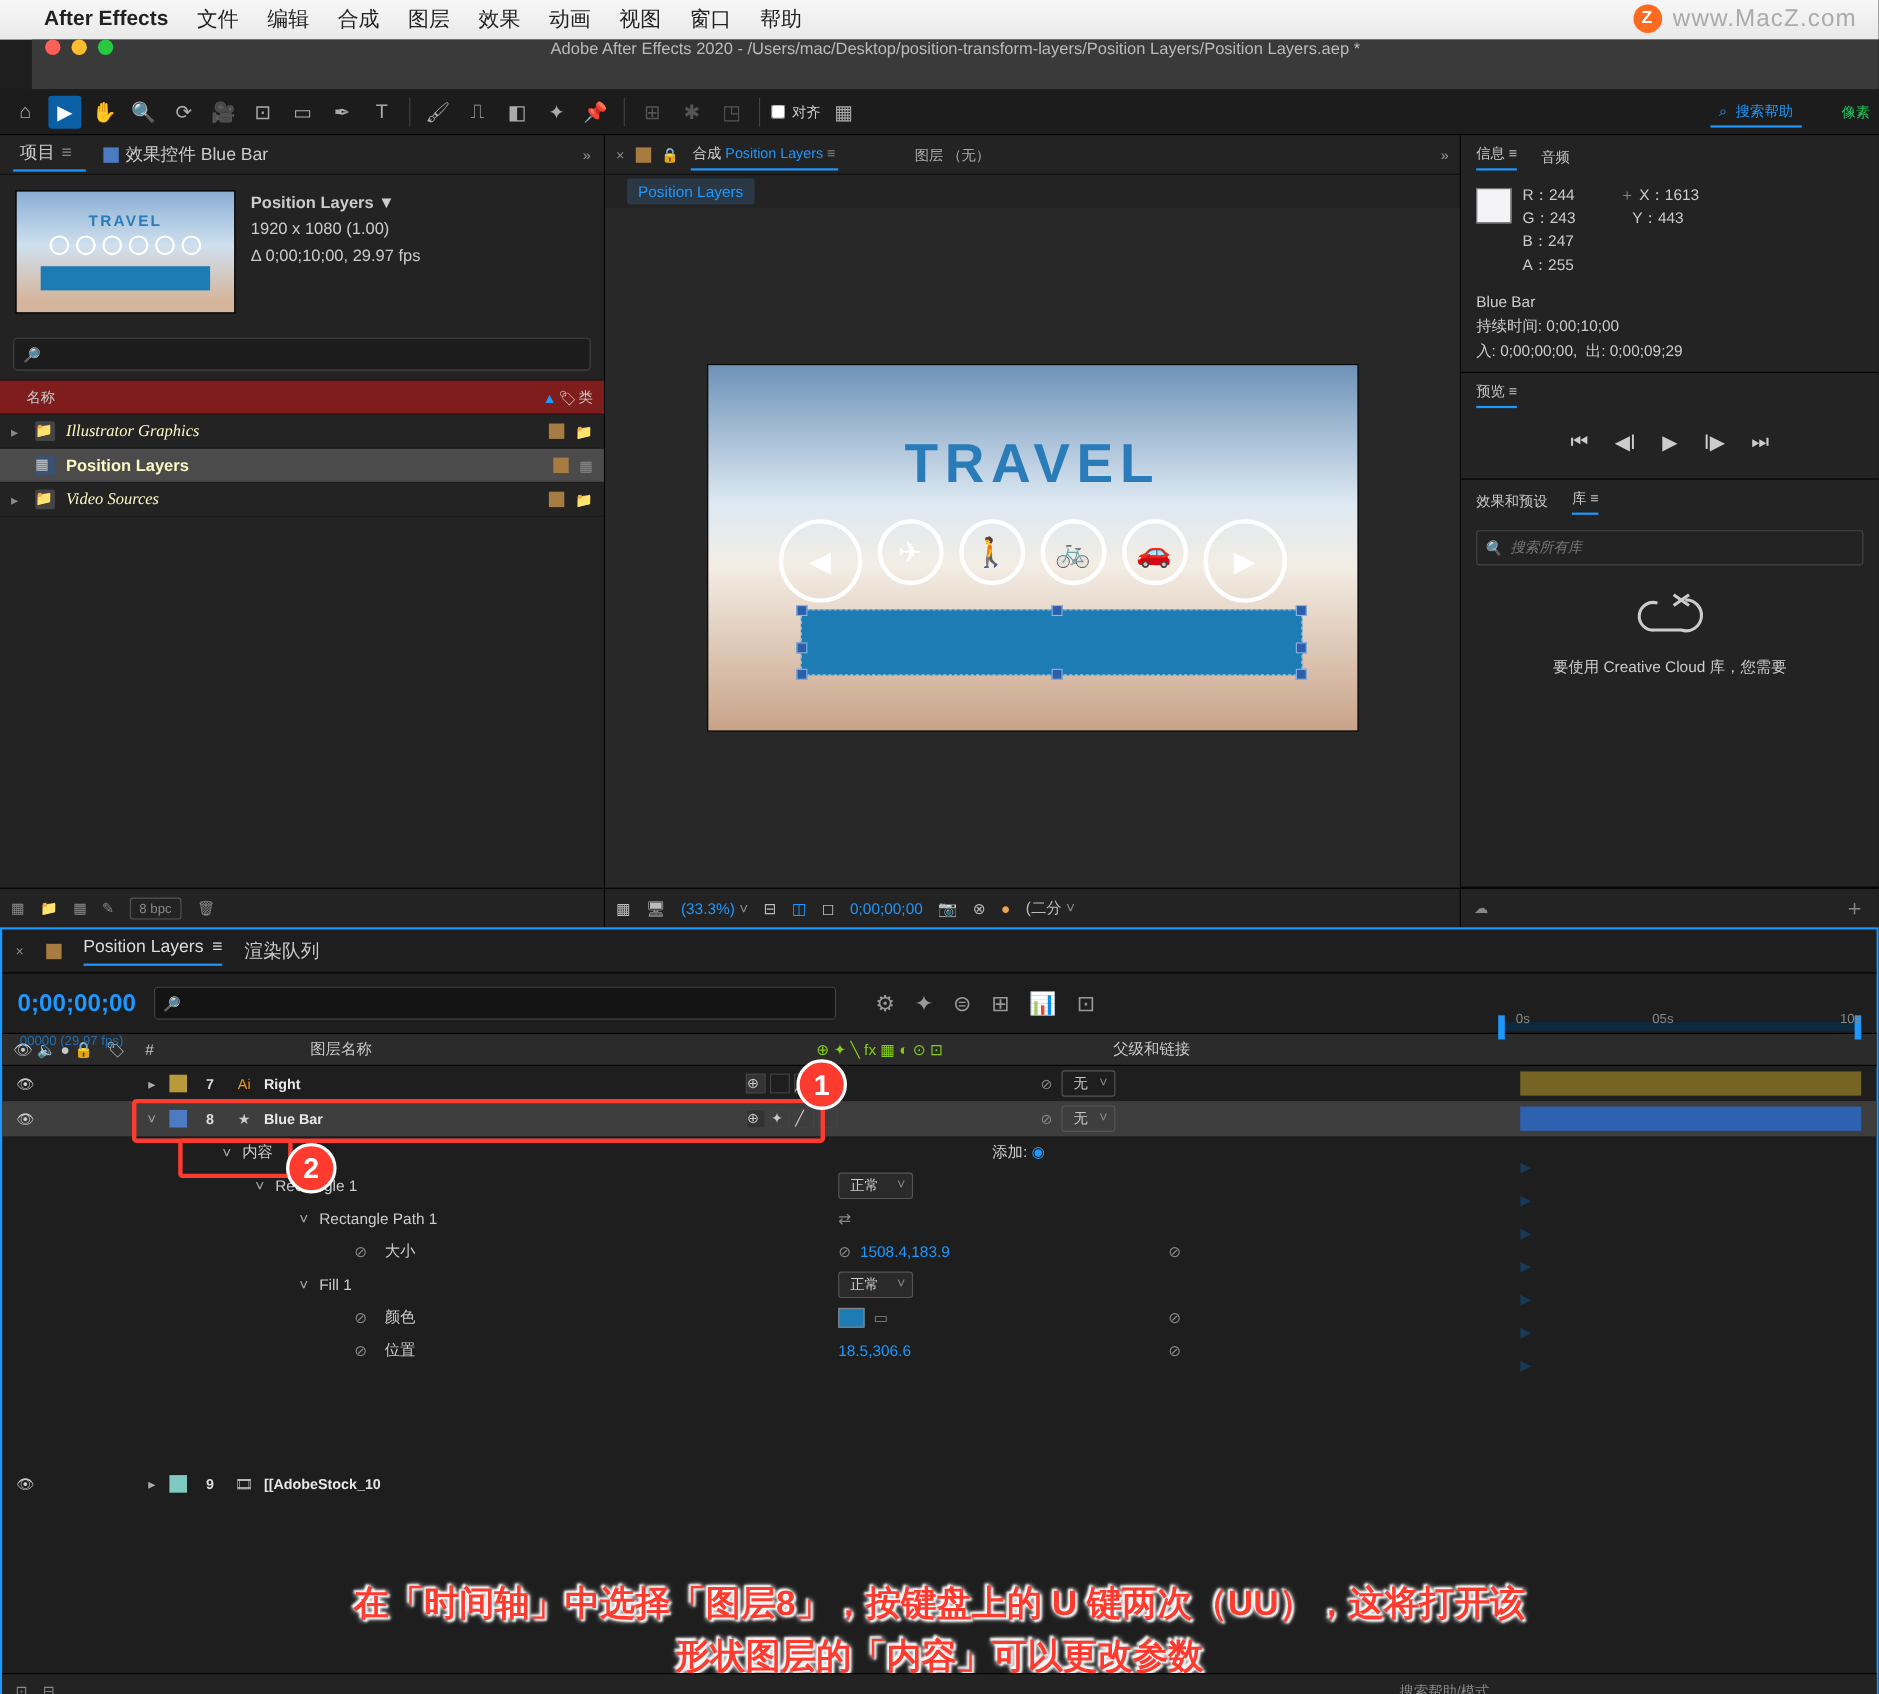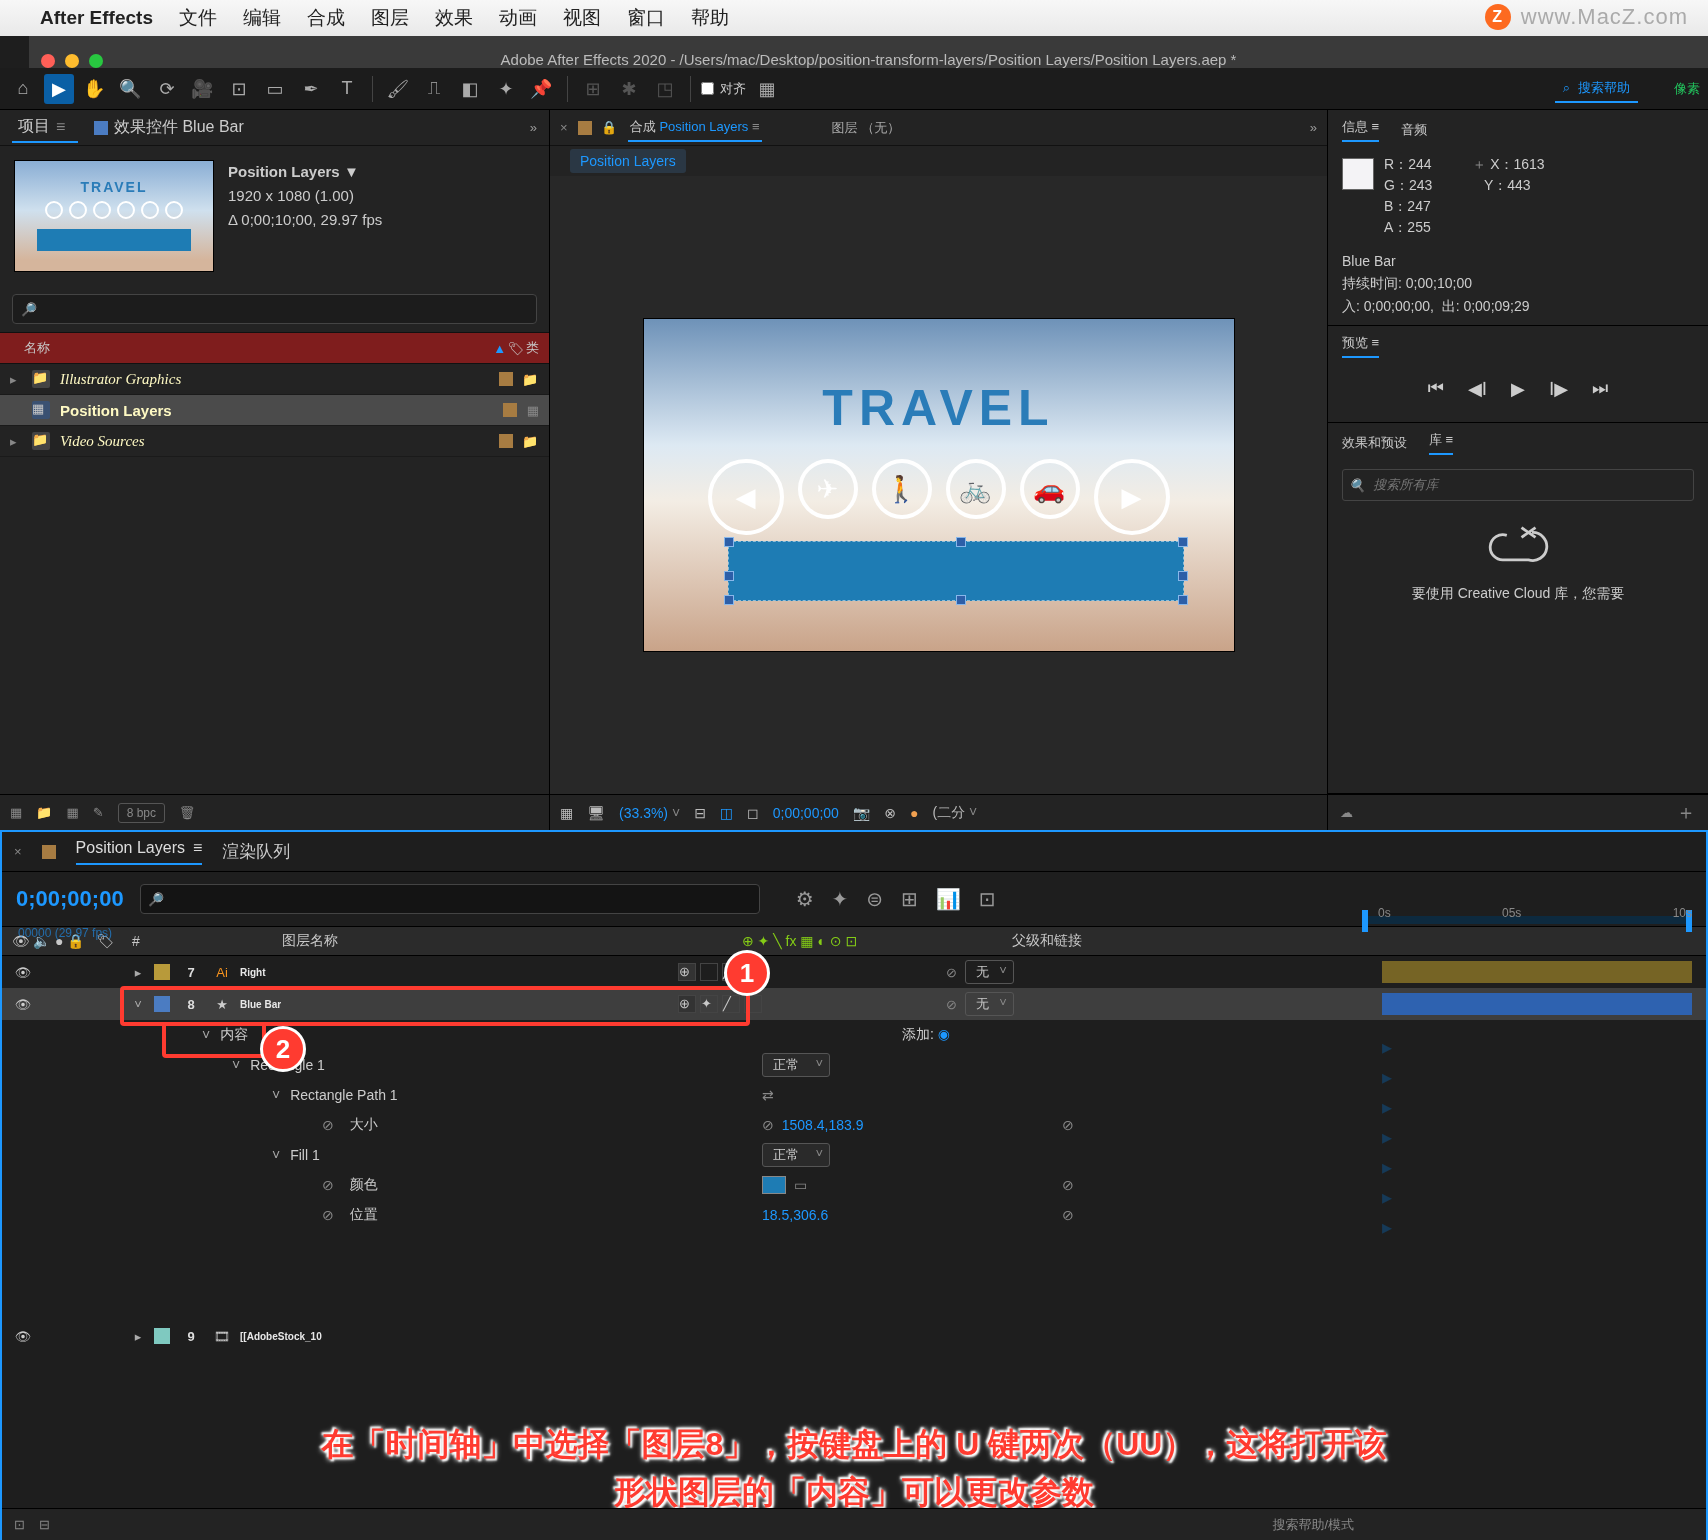--- a/index.html
+++ b/index.html
@@ -6,21 +6,21 @@
 body{background:#1e1e1e;color:#c8c8c8;font-size:13px;width:1708px;height:1540px;overflow:hidden;position:relative;}
 
 
 .mac-menu{height:36px;background:linear-gradient(#f7f7f7,#e9e9e9);display:flex;align-items:center;padding:0 14px;gap:26px;color:#222;font-size:19px;position:relative;}
 .mac-menu .apple{font-size:22px;color:#333;}
 .mac-menu .appname{font-weight:700;}
 .watermark{position:absolute;right:20px;top:4px;color:#aaa;font-size:22px;letter-spacing:1px;display:flex;align-items:center;gap:10px;}
 .watermark .z{width:26px;height:26px;border-radius:50%;background:#fd6a20;color:#fff;display:flex;align-items:center;justify-content:center;font-weight:700;font-size:16px;}
 
 
-.win-title{height:32px;background:#3a3a3a;display:flex;align-items:flex-end;justify-content:center;color:#bbb;font-size:15px;position:relative;margin-left:29px;}
+.win-title{height:45px;background:#3a3a3a;display:flex;align-items:flex-start;justify-content:center;color:#bbb;font-size:15px;position:relative;margin-left:29px;}
 .tl{position:absolute;left:12px;display:flex;gap:10px;}
 .tl span{width:14px;height:14px;border-radius:50%;}
 .tl .r{background:#ff5f57;} .tl .y{background:#febc2e;} .tl .g{background:#28c840;}
 
 
 .toolbar{height:42px;background:#1c1c1c;border-bottom:1px solid #000;display:flex;align-items:center;padding:0 8px;gap:6px;}
 .tbtn{width:30px;height:30px;display:flex;align-items:center;justify-content:center;color:#aaa;font-size:18px;}
 .tbtn.active{background:#0a5fa5;border-radius:3px;color:#fff;}
 .toolbar .sep{width:1px;height:26px;background:#444;margin:0 4px;}
 .snap{display:flex;align-items:center;gap:6px;color:#ccc;}
@@ -126,21 +126,21 @@
 .tl-head .c4{flex:0 0 200px;}
 
 .layers{flex:1;position:relative;}
 .lrow{display:flex;align-items:center;height:32px;padding:0 10px;gap:8px;position:relative;}
 .lrow.sel{background:#3e3e3e;}
 .lrow .eye{width:22px;text-align:center;color:#ccc;}
 .lrow .tw{color:#aaa;width:16px;text-align:center;}
 .lrow .col{width:16px;height:16px;}
 .lrow .num{width:26px;text-align:center;color:#ddd;font-weight:600;}
 .lrow .ic{width:20px;height:20px;display:flex;align-items:center;justify-content:center;color:#ccc;}
-.lrow .nm{flex:0 0 430px;color:#e8e8e8;font-weight:600;font-size:10px;}
+.lrow .nm{flex:0 0 430px;color:#e8e8e8;font-weight:600;font-size:13px;}
 .lrow .sw{width:260px;display:flex;gap:4px;align-items:center;}
 .lrow .sw span{width:18px;height:18px;border:1px solid #444;}
 .lrow .par{width:200px;display:flex;align-items:center;gap:8px;}
 .lrow .par .link{color:#888;}
 .lrow .par .dd{border:1px solid #555;padding:2px 24px 2px 10px;border-radius:3px;font-size:13px;position:relative;}
 .lrow .par .dd::after{content:"˅";position:absolute;right:6px;color:#888;}
 .lrow .track{position:absolute;right:14px;width:310px;height:22px;top:5px;}
 .tk-yellow{background:#766425;}
 .tk-blue{background:#2e62b0;}
 

